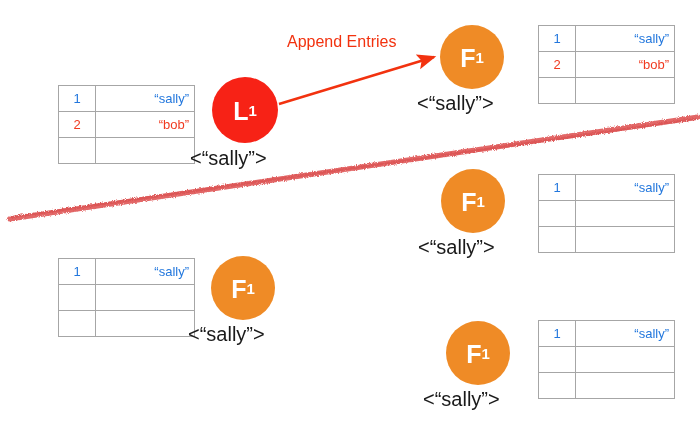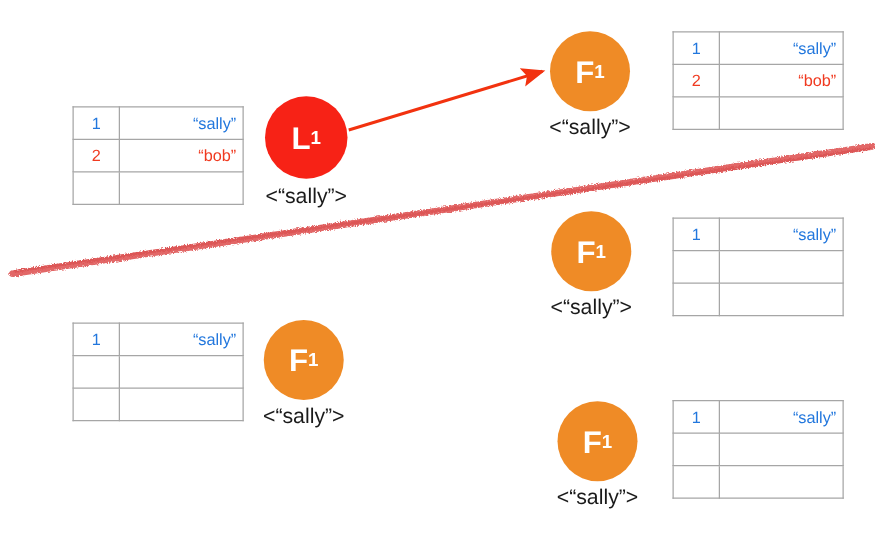--- a/index.html
+++ b/index.html
@@ -43,24 +43,23 @@
   }
   .node-leader {
     background: #f72216;
   }
   .node-follower {
     background: #ef8b26;
   }
   .caption {
     position: absolute;
     font-family: "Liberation Sans", sans-serif;
-    font-size: 17px;
+    font-size: 20px;
     color: #1a1a1a;
     white-space: nowrap;
-    text-align: center;
     user-select: none;
   }
   .log-table {
     position: absolute;
     border-collapse: collapse;
     table-layout: fixed;
     background: #ffffff;
   }
   .log-table td {
     border: 1px solid #a6a6a6;
@@ -117,20 +116,21 @@
     <g filter="url(#rough)">
       <path d="M10,219 L698,117" stroke="#e05a5a" stroke-width="5.2" stroke-linecap="round" fill="none" opacity="0.92"></path>
       <path d="M12,217 L696,119" stroke="#d94b4b" stroke-width="2.4" stroke-linecap="round" fill="none" opacity="0.6"></path>
     </g>
 
     <g>
       <path d="M279,104 L434,57" stroke="#f2320f" stroke-width="2.4" fill="none" marker-end="url(#arrowhead)"></path>
     </g>
   </svg>
 
+  <div class="msg-label" style="left:287px; top:33px;">Append Entries</div>
 
   <table class="log-table" style="left:58px; top:85px;">
     <tbody>
       <tr>
         <td class="idx c-blue">1</td>
         <td class="val c-blue">“sally”</td>
       </tr>
       <tr>
         <td class="idx c-red">2</td>
         <td class="val c-red">“bob”</td>

